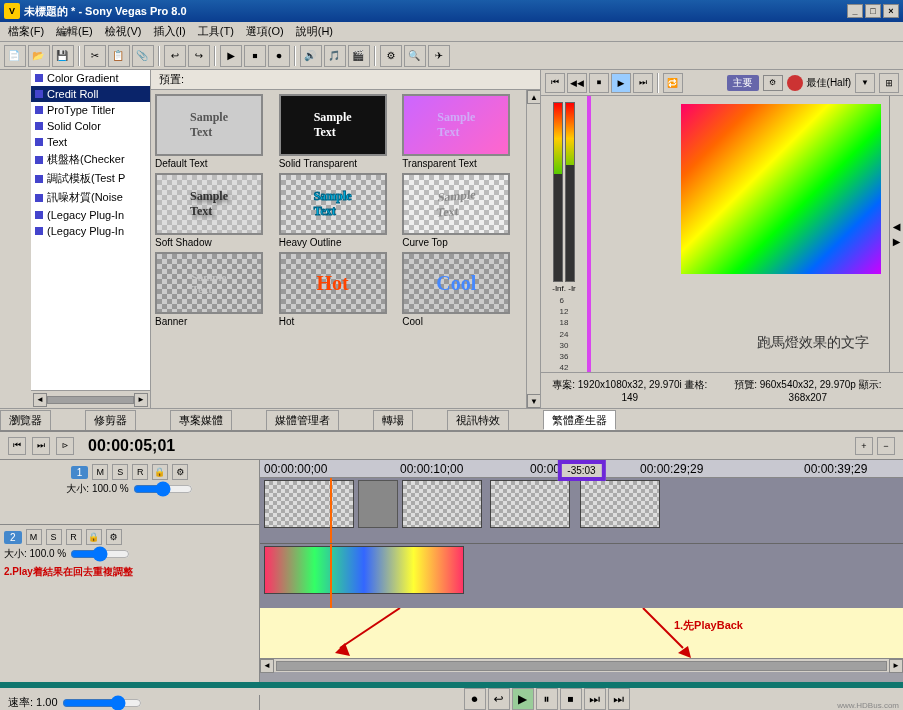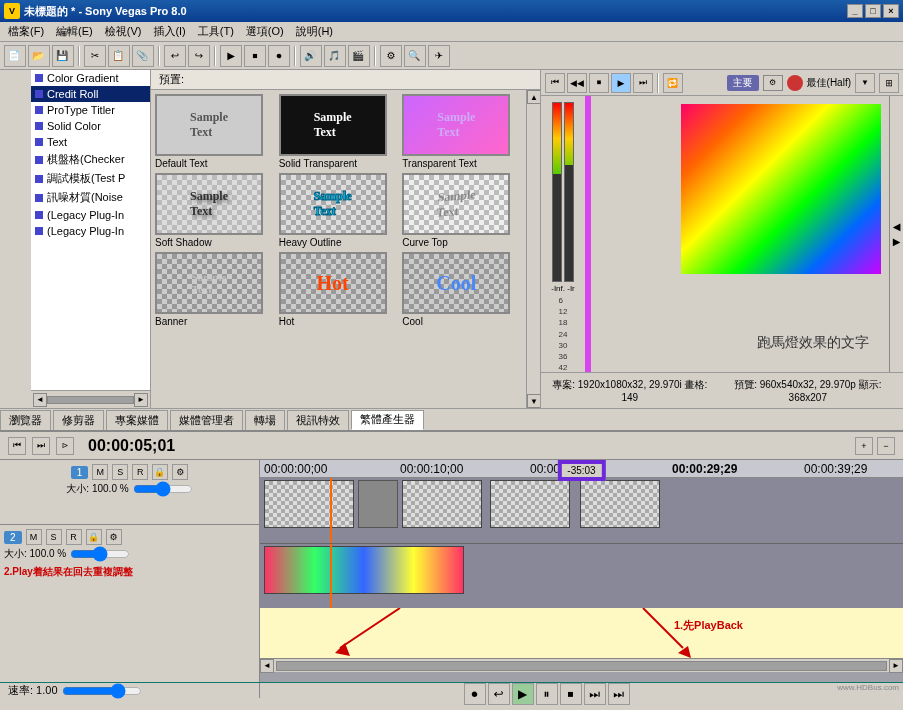--- a/index.html
+++ b/index.html
@@ -243,22 +243,23 @@
       font-size: 10px;
       border-top: 1px solid #999;
       gap: 10px;
     }
 
     
     #tabs-bar {
       height: 22px;
       background: #d4d0c8;
       display: flex;
-      align-items: center;
+      align-items: flex-end;
       border-top: 1px solid #999;
+      gap: 32px;
     }
     .tab {
       height: 20px;
       padding: 0 8px;
       background: #d4d0c8;
       border: 1px solid #999;
       border-bottom: none;
       display: flex;
       align-items: center;
       cursor: pointer;
@@ -587,21 +588,21 @@
           <div style="width:20px; height:16px; background:#d4d0c8; border:1px solid #888; display:flex; align-items:center; justify-content:center; font-size:8px;">⚙</div>
           <div style="width:16px; height:16px; background:#cc3333; border-radius:50%;"></div>
           <span style="font-size:10px;">最佳(Half)</span>
           <div class="transport-btn" style="font-size:8px;">▼</div>
           <div class="transport-btn">⊞</div>
         </div>
       </div>
 
       <div style="display:flex; flex:1; overflow:hidden;">
 
-        <div style="width:50px; background:#d4d0c8; border-right:6px solid #d946ef; display:flex; flex-direction:column; align-items:center; padding:2px; font-size:9px;">
+        <div style="width:50px; background:#d4d0c8; border-right:4px solid #d946ef; display:flex; flex-direction:column; align-items:center; padding:2px; font-size:9px;">
           <div style="display:flex; gap:2px; margin-top:4px;">
             <div style="width:10px; height:180px; background:linear-gradient(to bottom, #ff0000 0%, #ffcc00 20%, #00cc00 50%, #006600 100%); border:1px solid #666; position:relative;">
               <div style="position:absolute; bottom:0; left:0; right:0; height:60%; background:#333;"></div>
             </div>
             <div style="width:10px; height:180px; background:linear-gradient(to bottom, #ff0000 0%, #ffcc00 20%, #00cc00 50%, #006600 100%); border:1px solid #666; position:relative;">
               <div style="position:absolute; bottom:0; left:0; right:0; height:65%; background:#333;"></div>
             </div>
           </div>
           <div style="margin-top:2px; font-size:8px; color:#000;">-Inf. -Ir</div>
           <div style="margin-top:2px;">
@@ -704,21 +705,21 @@
       <div id="timeline-right" style="flex:1; position:relative; overflow:hidden;">
 
         <div style="position:absolute; top:0; left:50%; transform:translateX(-50%); background:#d4d0c8; border:4px solid #6d28d9; padding:1px 6px; font-size:10px; z-index:20;">
           <span>-35:03</span>
         </div>
 
         <div id="timeline-ruler" style="height:18px; background:#c8c8d0; border-bottom:1px solid #888; position:relative; display:flex; align-items:center;">
           <span class="ruler-mark" style="left:4px;">00:00:00;00</span>
           <span class="ruler-mark" style="left:140px;">00:00:10;00</span>
           <span class="ruler-mark" style="left:270px;">00:00:19;29</span>
-          <span class="ruler-mark" style="left:412px;font-weight:bold;">00:00:29;29</span>
+          <span class="ruler-mark" style="left:380px;">00:00:29;29</span>
           <span class="ruler-mark" style="left:544px;">00:00:39;29</span>
         </div>
 
         <div id="track1-clips" style="height:65px; background:#888899; position:relative;">
           <div class="clip clip-checker" style="left:4px; width:90px;"></div>
           <div style="position:absolute; left:98px; top:2px; width:40px; height:48px; background:#888; border:1px solid #555;"></div>
           <div class="clip clip-checker" style="left:142px; width:80px;"></div>
           <div class="clip clip-checker" style="left:230px; width:80px;"></div>
           <div class="clip clip-checker" style="left:320px; width:80px;"></div>
 
@@ -747,21 +748,21 @@
 
         <div style="height:14px; background:#d4d0c8; border-top:1px solid #888; display:flex; align-items:center;">
           <div style="width:14px; height:14px; background:#d4d0c8; border:1px solid #888; display:flex; align-items:center; justify-content:center; font-size:8px; cursor:pointer;">◄</div>
           <div style="flex:1; height:10px; background:#a0a0a0; border:1px solid #888; margin:0 2px;"></div>
           <div style="width:14px; height:14px; background:#d4d0c8; border:1px solid #888; display:flex; align-items:center; justify-content:center; font-size:8px; cursor:pointer;">►</div>
         </div>
       </div>
 
     </div>
 
-    <div style="display:flex; height:28px; background:#d4d0c8; border-top:1px solid #0f766e; align-items:flex-start;">
+    <div style="display:flex; height:28px; background:#d4d0c8; border-top:6px solid #0f766e; align-items:flex-end;">
       <div style="width:260px; display:flex; align-items:center; gap:4px; padding:0 8px; font-size:11px; border-right:1px solid #888;">
         <span>速率: 1.00</span>
         <input type="range" min="-2" max="2" value="1" step="0.1" style="width: 80px; height: 8px;">
       </div>
       <div style="flex:1; display:flex; align-items:center; justify-content:center; gap:2px;">
         <div class="tb-btn">⏺</div>
         <div class="tb-btn">↩</div>
         <div class="tb-btn" style="background:#99cc99;">▶</div>
         <div class="tb-btn">⏸</div>
         <div class="tb-btn">⏹</div>

